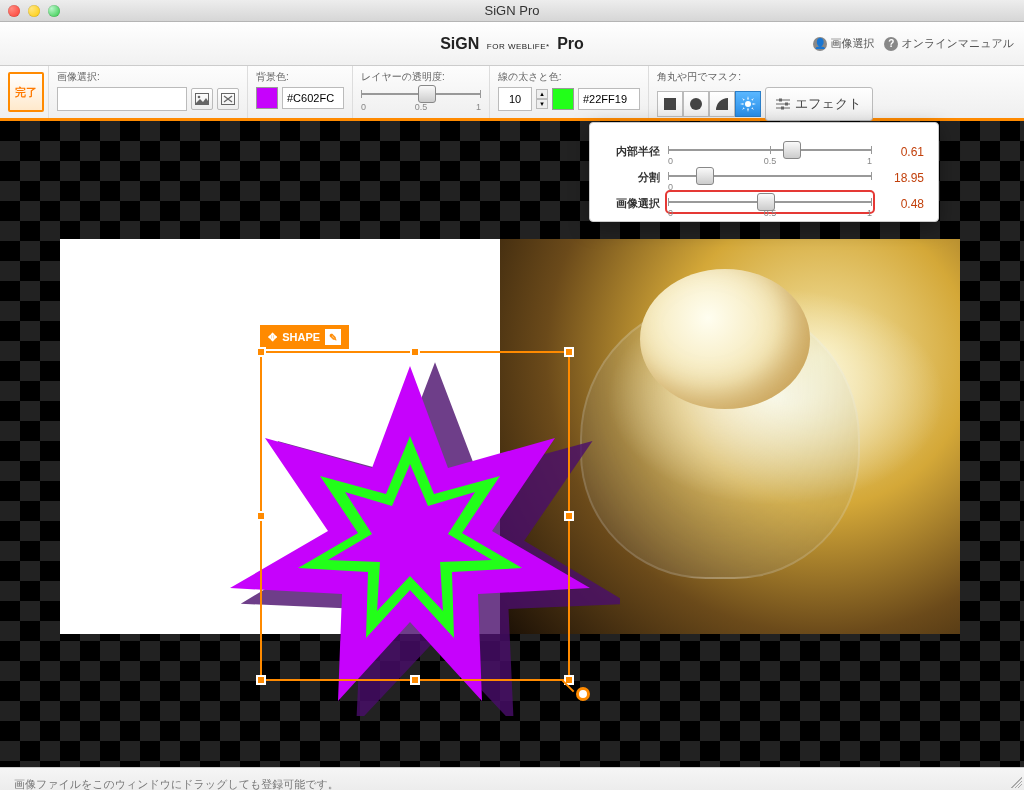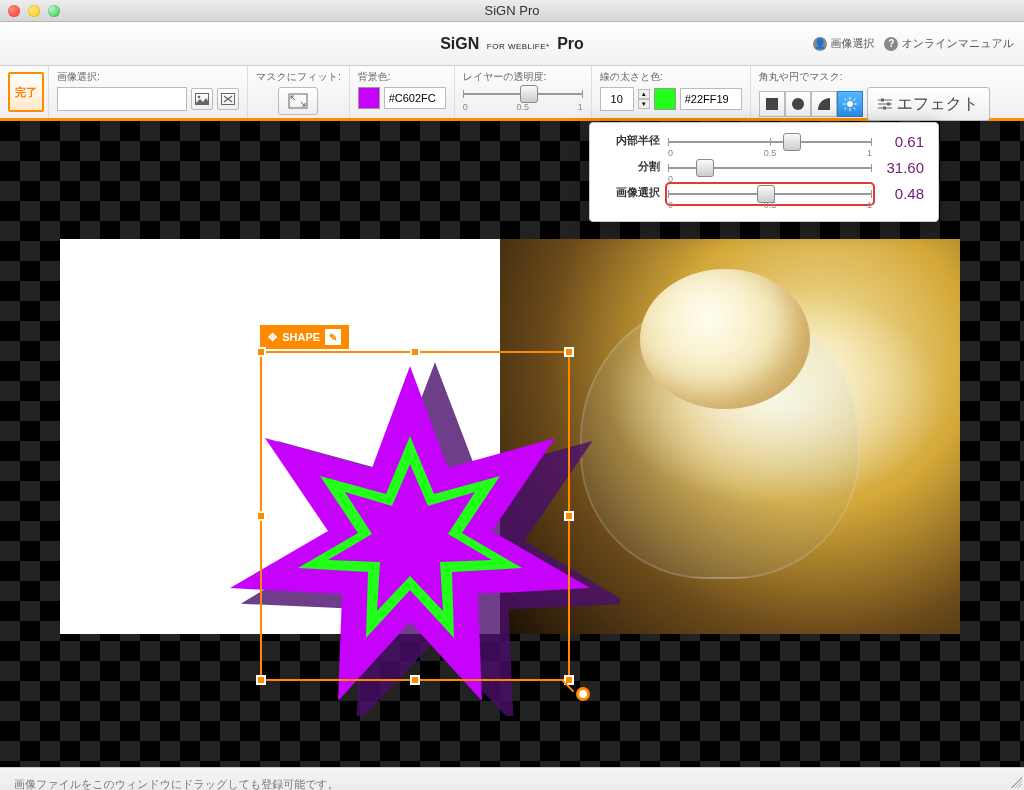--- a/index.html
+++ b/index.html
@@ -46,21 +46,21 @@
 .slider-thumb{position:absolute;top:-2px;width:18px;height:18px;background:linear-gradient(#fafafa,#ccc);border:1px solid #888;border-radius:3px;transform:translateX(-50%);cursor:pointer;}
 .slider-labels{display:flex;justify-content:space-between;font-size:9px;color:#888;margin-top:1px;}
 
 .num-input{width:34px;height:24px;border:1px solid #bbb;text-align:center;font-size:11px;}
 .stepper{display:flex;flex-direction:column;}
 .stepper span{width:12px;height:10px;border:1px solid #bbb;background:#eee;font-size:7px;text-align:center;line-height:8px;cursor:pointer;}
 
 .mask-btns{display:flex;gap:0;}
 .mask-btn{width:26px;height:26px;border:1px solid #bbb;background:linear-gradient(#fff,#eee);display:flex;align-items:center;justify-content:center;cursor:pointer;}
 .mask-btn.active{background:linear-gradient(#5ab7ff,#2a8ee8);border-color:#2a7ec8;}
-.effect-btn{height:28px;padding:16px 10px;border:1px solid #bbb;background:linear-gradient(#fff,#eee);border-radius:3px;font-size:16px;color:#444;display:flex;align-items:center;gap:5px;cursor:pointer;}
+.effect-btn{height:28px;padding:16px 10px;border:1px solid #bbb;background:linear-gradient(#fff,#eee);border-radius:3px;font-size:13px;color:#444;display:flex;align-items:center;gap:5px;cursor:pointer;}
 
 
 .canvas-area{position:relative;height:646px;background-color:#000;
 background-image:
  linear-gradient(45deg,#222 25%,transparent 25%),
  linear-gradient(-45deg,#222 25%,transparent 25%),
  linear-gradient(45deg,transparent 75%,#222 75%),
  linear-gradient(-45deg,transparent 75%,#222 75%);
 background-size:40px 40px;
 background-position:0 0,0 20px,20px -20px,-20px 0;}
@@ -83,28 +83,28 @@
 .h-ml{top:50%;left:-6px;margin-top:-5px;} .h-mr{top:50%;right:-6px;margin-top:-5px;}
 .h-bl{bottom:-6px;left:-6px;} .h-bm{bottom:-6px;left:50%;margin-left:-5px;} .h-br{bottom:-6px;right:-6px;}
 .rot-handle{position:absolute;bottom:-22px;right:-22px;width:14px;height:14px;border:3px solid #ff8a00;border-radius:50%;background:#fff;}
 .rot-line{position:absolute;bottom:-8px;right:-8px;width:16px;height:2px;background:#ff8a00;transform:rotate(45deg);}
 
 .star-svg{position:absolute;left:200px;top:235px;pointer-events:none;}
 
 
 .popover{position:absolute;right:85px;top:1px;width:350px;background:#fff;border:1px solid #ccc;border-radius:4px;box-shadow:0 6px 20px rgba(0,0,0,.35);padding:10px 14px 10px 8px;}
 .popover::before{content:"";position:absolute;top:-8px;right:35px;border:8px solid transparent;border-bottom-color:#fff;}
-.pop-row{display:flex;align-items:flex-start;height:26px;gap:8px;}
+.pop-row{display:flex;align-items:flex-end;height:26px;gap:8px;}
 .pop-label{width:62px;text-align:right;font-size:11px;color:#333;font-weight:bold;}
 .pop-slider{flex:1;position:relative;height:18px;}
 .pop-slider .line{position:absolute;top:8px;left:0;right:0;height:2px;background:#999;}
 .pop-slider .tick{position:absolute;top:5px;width:1px;height:8px;background:#999;}
 .pop-slider .thumb{position:absolute;top:0;width:18px;height:18px;background:linear-gradient(#fafafa,#ccc);border:1px solid #888;border-radius:3px;transform:translateX(-50%);cursor:pointer;}
 .pop-slider .sl{display:flex;justify-content:space-between;font-size:9px;color:#888;position:absolute;left:0;right:0;top:15px;}
-.pop-val{width:44px;text-align:right;font-size:15px;color:#701a75;}
+.pop-val{width:44px;text-align:right;font-size:12px;color:#c2410c;}
 .pop-slider.hl{outline:2px solid #e53935;outline-offset:1px;border-radius:2px;}
 
 
 .statusbar{height:34px;background:linear-gradient(#f5f5f5,#e8e8e8);border-top:1px solid #ccc;display:flex;align-items:center;padding:0 14px;font-size:11px;color:#777;}
 .resize-grip{position:absolute;bottom:2px;right:2px;width:14px;height:14px;background:
  linear-gradient(135deg,transparent 60%,#aaa 60%,#aaa 65%,transparent 65%,transparent 72%,#aaa 72%,#aaa 77%,transparent 77%,transparent 84%,#aaa 84%,#aaa 89%,transparent 89%);}
 </style>
 </head>
 <body>
 
@@ -151,31 +151,20 @@
       </div>
       <div class="icon-btn">
         <svg width="14" height="12">
             <rect x="0.5" y="0.5" width="13" height="11" fill="none" stroke="#666"></rect>
             <path d="M3 3 L11 9 M11 3 L3 9" stroke="#666" stroke-width="1.3"></path>
           </svg>
       </div>
     </div>
   </div>
 
-  <div class="tb-group">
-    <div class="tb-label">マスクにフィット:</div>
-    <div class="tb-row">
-        <div class="fit-btn">
-      <svg width="22" height="18">
-            <rect x="2" y="2" width="18" height="14" fill="none" stroke="#666"></rect>
-            <path d="M4 4 L8 8 M4 4 H7 M4 4 V7 M18 14 L14 10 M18 14 H15 M18 14 V11" stroke="#666" fill="none"></path>
-          </svg>
-    </div>
-      </div>
-  </div>
 
   <div class="tb-group">
     <div class="tb-label">背景色:</div>
     <div class="tb-row">
       <div class="swatch" style="background:#C602FC"></div>
       <input class="hex-input" value="#C602FC" style="">
     </div>
   </div>
 
   <div class="tb-group">
@@ -309,21 +298,21 @@
           <div class="line"></div>
           <div class="tick" style="left:0"></div>
           <div class="tick" style="right:0"></div>
           <div class="thumb" style="left:18%"></div>
           <div class="sl">
             <span>0</span>
             <span></span>
             <span></span>
           </div>
         </div>
-        <div class="pop-val">31.60</div>
+        <div class="pop-val">18.95</div>
       </div>
       <div class="pop-row">
         <div class="pop-label">画像選択</div>
         <div class="pop-slider hl">
           <div class="line"></div>
           <div class="tick" style="left:0"></div>
           <div class="tick" style="left:50%"></div>
           <div class="tick" style="right:0"></div>
           <div class="thumb" style="left:48%"></div>
           <div class="sl">

